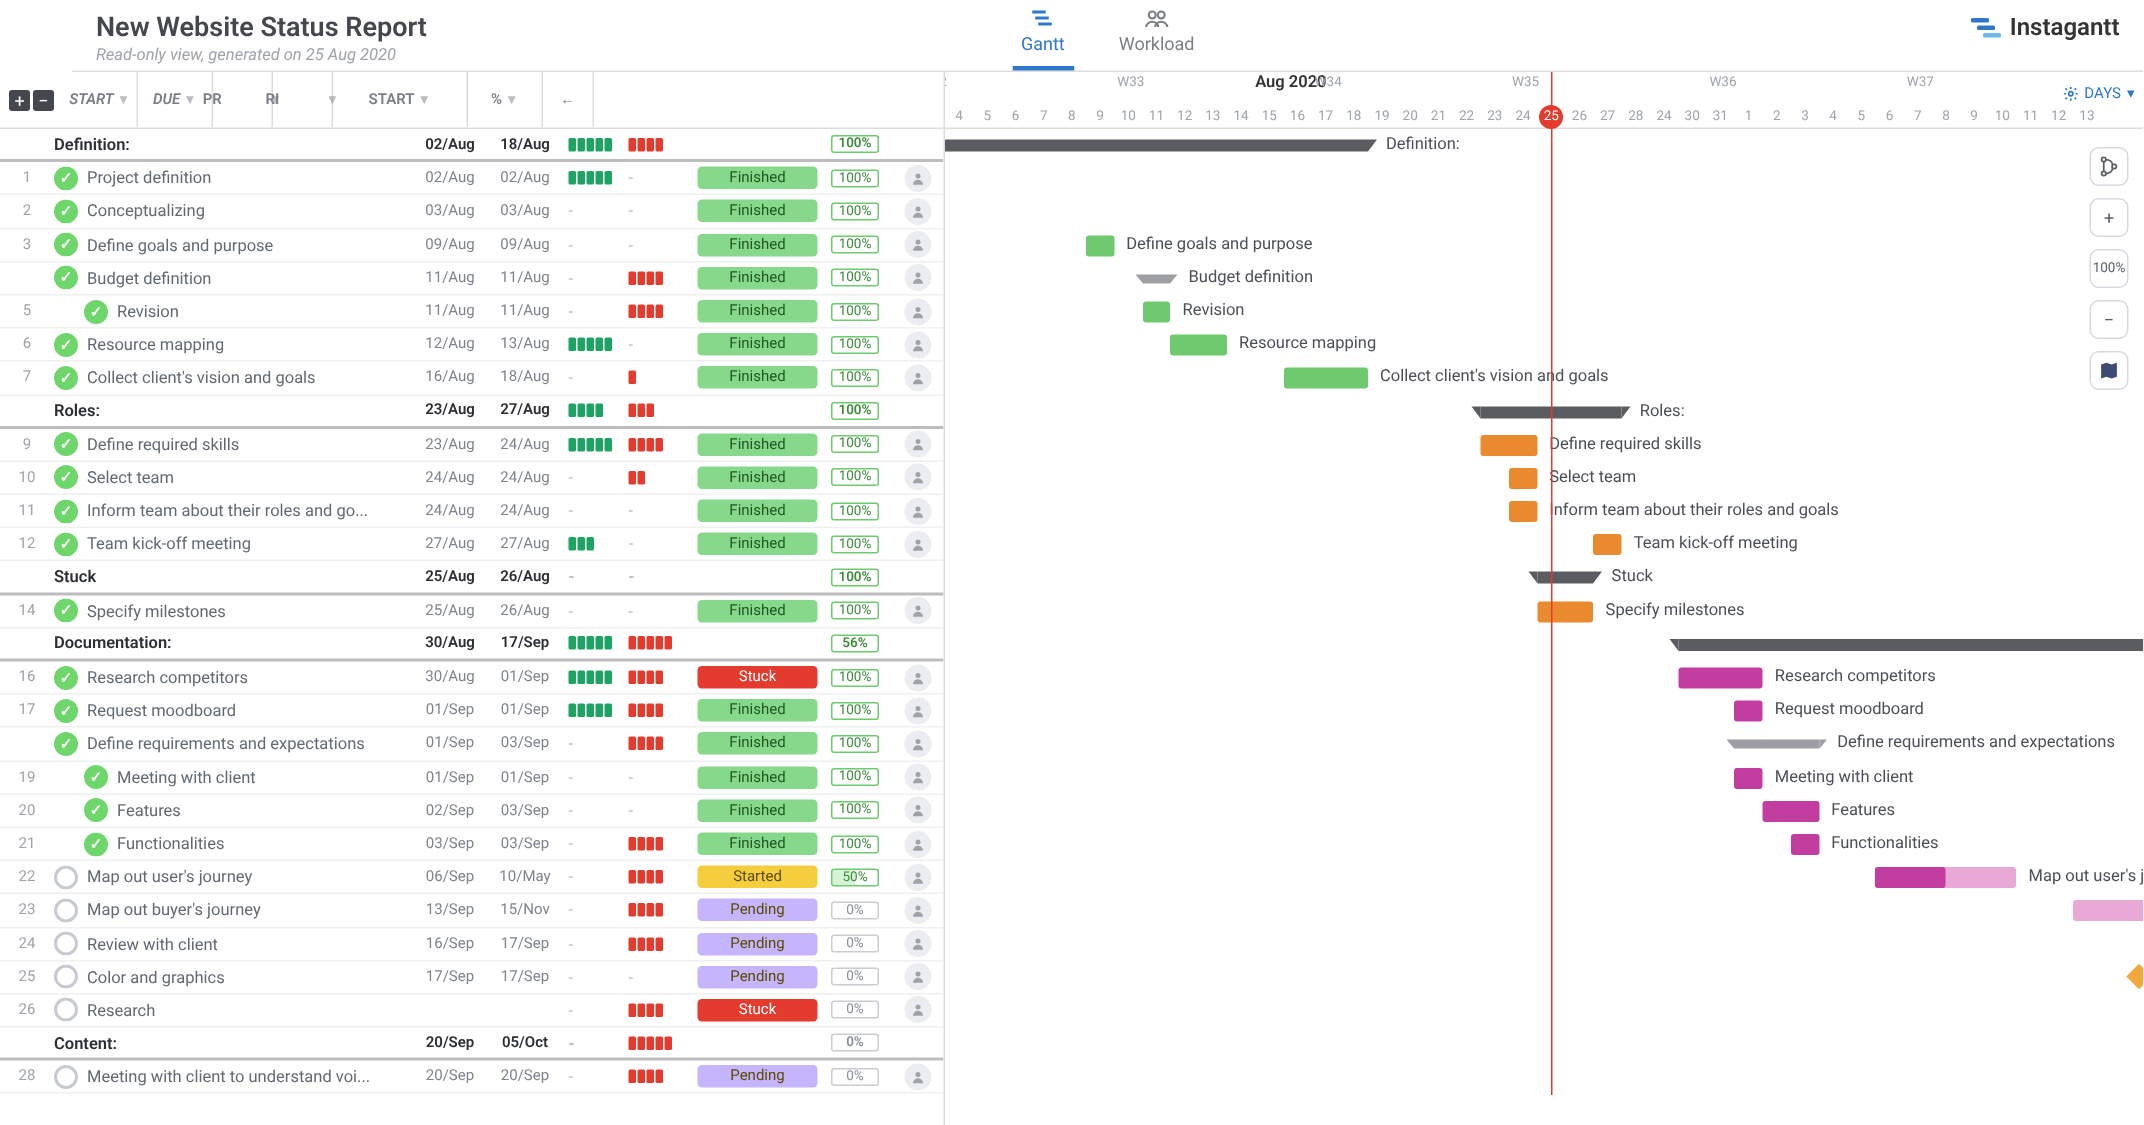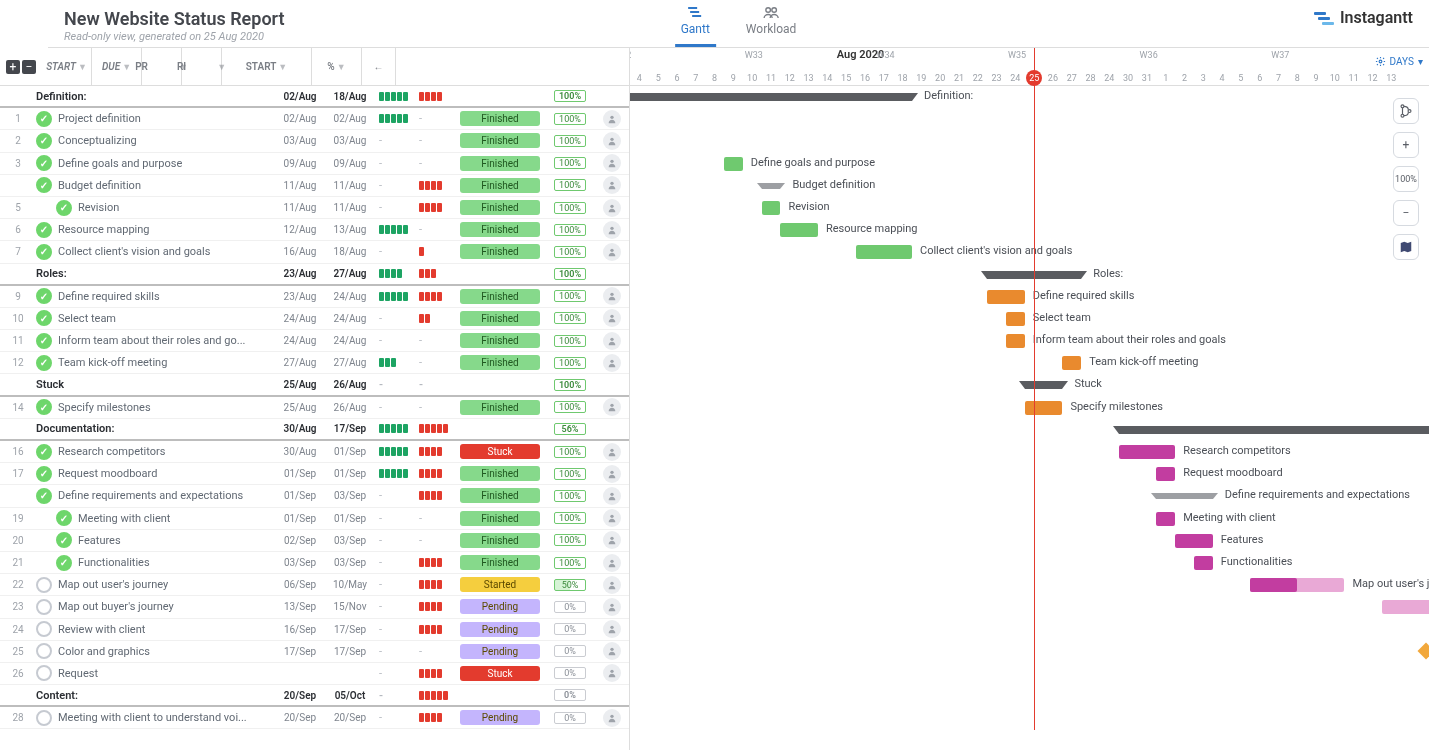--- a/index.html
+++ b/index.html
@@ -38,21 +38,21 @@
 .indent1 { padding-left:0px; } .indent2 { padding-left:20px; }
 .check { width:16px; height:16px; border-radius:50%; border:2px solid #c6cad1; display:inline-flex; align-items:center; justify-content:center; flex:0 0 16px; }
 .check.done { background:#6ed66b; border-color:#6ed66b; }
 .check.done::after { content:"✓"; color:#fff; font-size:10px; font-weight:700; }
 .c-start,.c-due { width:50px; text-align:center; color:#7e848d; font-size:10px;}
 .row.group .c-start,.row.group .c-due { font-weight:600; color:#2b2e33; }
 .c-pr,.c-ri { width:40px; text-align:left; padding-left:4px;}
 .dots { display:flex; gap:1px; }
 .dot { width:5px; height:9px; border-radius:1px; display:inline-block; }
 .dot.g { background:#1da463; } .dot.r { background:#e33b2e; }
-.c-status { width:90px; display:flex; justify-content:center; }
+.c-status { width:90px; display:flex; justify-content:flex-end; }
 .badge { display:inline-block; min-width:80px; text-align:center; font-size:10px; padding:2px 0; border-radius:3px; color:#2d4a2d; }
 .badge.Finished { background:#86d98b; color:#205820;}
 .badge.Started  { background:#f5ce3e; color:#5c4a00;}
 .badge.Pending  { background:#c4b5fd; color:#5c4a00;}
 .badge.Stuck    { background:#e33b2e; color:#fff;}
 .c-pct { width:50px; display:flex; justify-content:center; }
 .pct-box { font-size:9px; border:1px solid #6fc96f; color:#3c8b3c; border-radius:2px; width:32px; text-align:center; }
 .pct-box.half { background:linear-gradient(to right,#d6f3d6 50%,transparent 50%); }
 .c-user { width:34px; display:flex; justify-content:center; }
 .avatar { width:18px; height:18px; border-radius:50%; background:#ebedf0; display:flex; align-items:center; justify-content:center; color:#9ea3aa; font-size:10px;}
@@ -927,21 +927,21 @@
                   <circle cx="12" cy="8" r="4"></circle>
                   <path d="M4 22c0-4.4 3.6-8 8-8s8 3.6 8 8"></path>
                 </svg>
               </span>
             </div>
           </div>
           <div class="row">
             <div class="c-num">26</div>
             <div class="c-name indent1">
               <span class="check "></span>
-              <span class="label">Request</span>
+              <span class="label">Research</span>
             </div>
             <div class="c-start"></div>
             <div class="c-due"></div>
             <div class="c-pr"><span class="dash">-</span></div>
             <div class="c-ri">
               <span class="dots">
                 <span class="dot r"></span>
                 <span class="dot r"></span>
                 <span class="dot r"></span>
                 <span class="dot r"></span>

